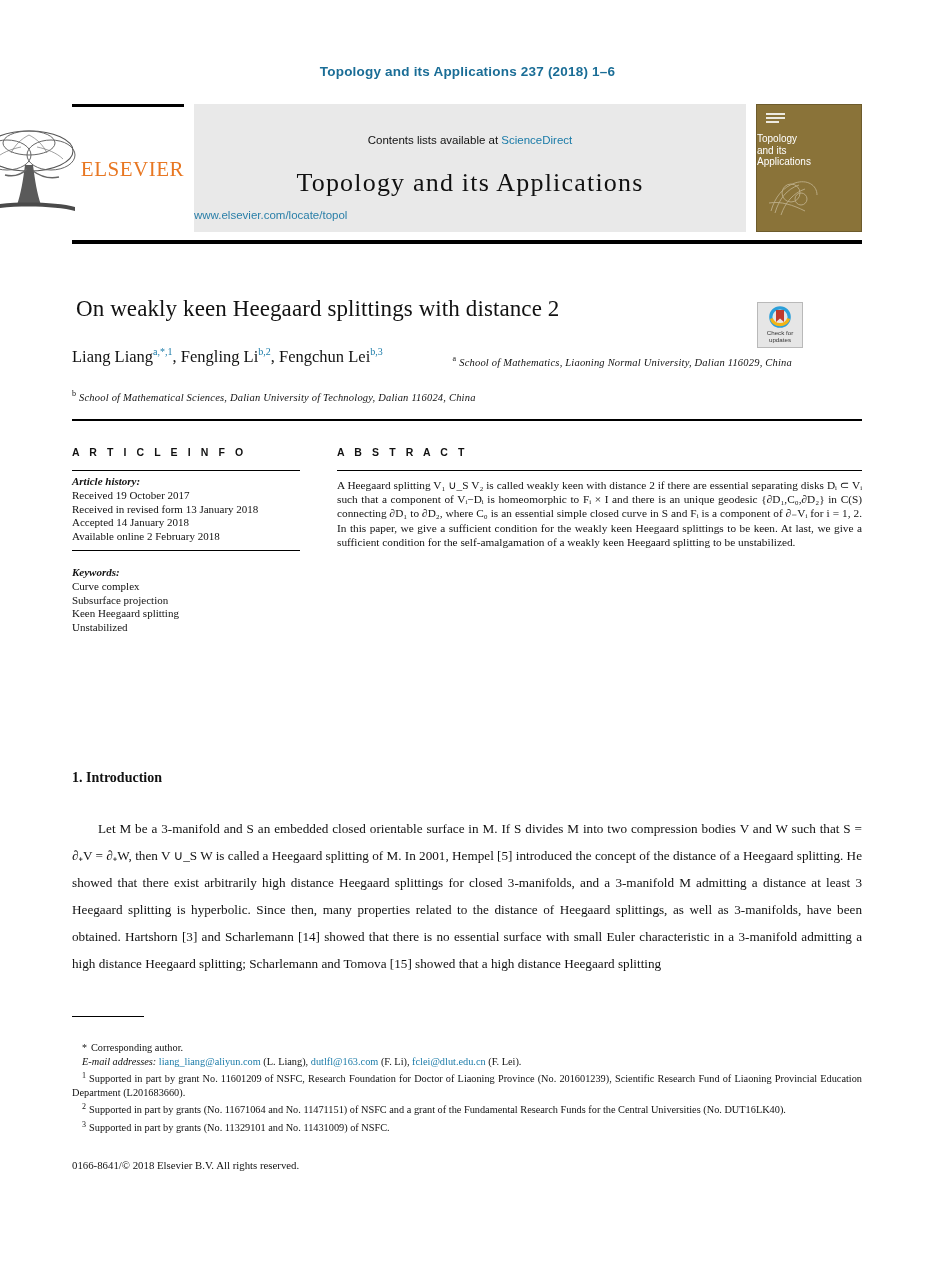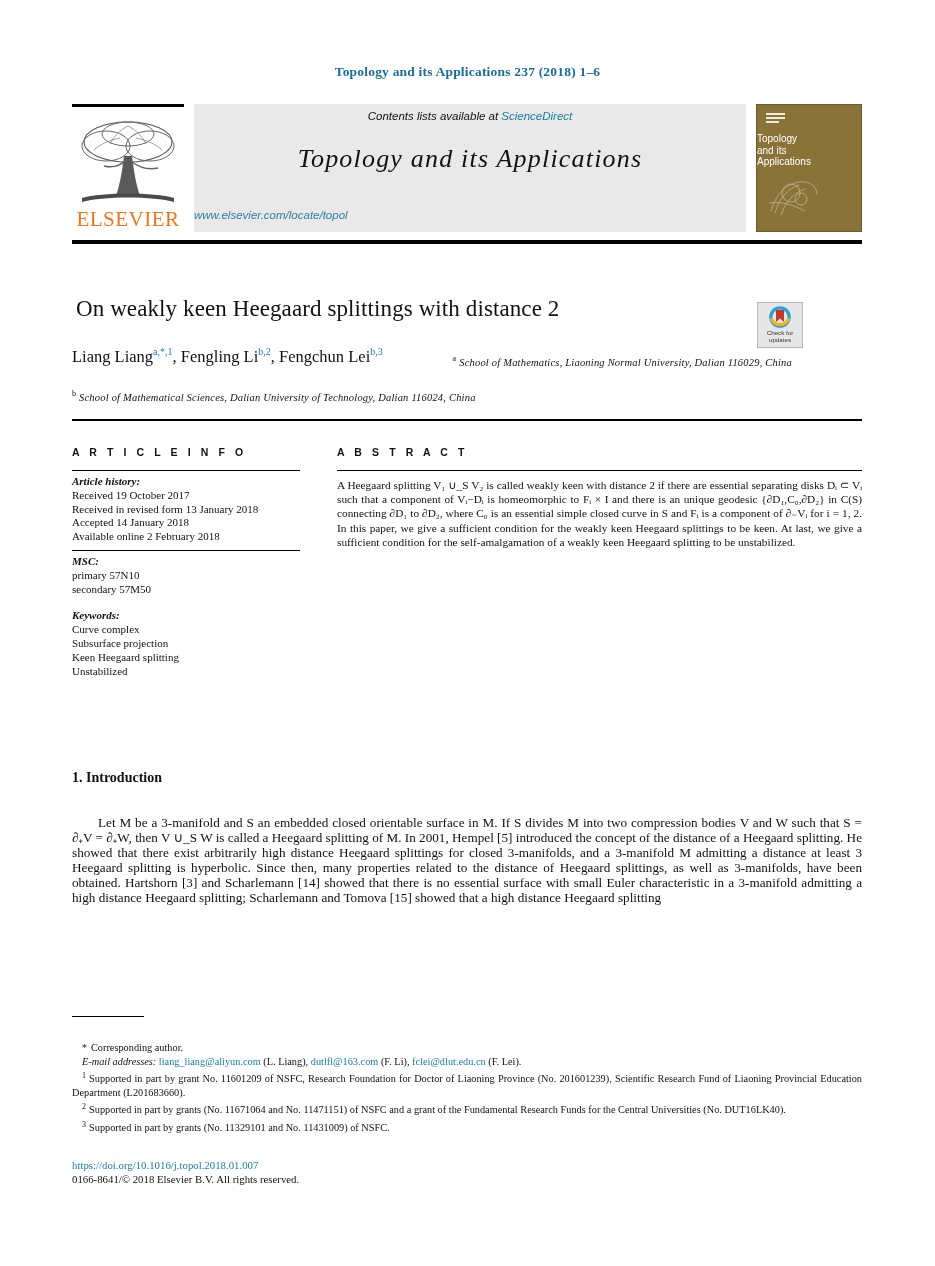--- a/index.html
+++ b/index.html
@@ -21,21 +21,21 @@
     width: 935px;
     height: 1266px;
   }
 
   
   .running-head {
     position: absolute;
     left: 0; top: 64px;
     width: 935px;
     text-align: center;
-    font-family: Liberation Serif, serif;
+    font-family: Liberation Sans, sans-serif;
     font-weight: bold;
     font-size: 13.5px;
     color: #1a6d96;
     letter-spacing: .2px;
   }
 
   
   .masthead {
     position: absolute;
     left: 72px; top: 104px;
@@ -43,21 +43,21 @@
     height: 128px;
     display: flex;
     align-items: stretch;
   }
   .elsevier-logo {
     width: 112px;
     flex: 0 0 112px;
     position: relative;
     border-top: 3px solid #000;
     display: flex;
-    flex-direction: column;
+    flex-direction: row;
     justify-content: flex-end;
     align-items: center;
     padding-bottom: 2px;
     box-sizing: border-box;
   }
   .tree-wrap {
     width: 104px;
     height: 92px;
     margin-top: 4px;
     position: relative;
@@ -73,22 +73,21 @@
 
   .contents-box {
     flex: 1 1 auto;
     background: #e9e9e9;
     margin-left: 10px;
     position: relative;
     display: flex;
     flex-direction: column;
     align-items: center;
     box-sizing: border-box;
-    padding-top: 6px;
-    font-style: italic;
+    padding-top: 30px;
   }
   .contents-line {
     font-family: "Liberation Sans", sans-serif;
     font-size: 11.5px;
     color: #111;
   }
   .contents-line .sd {
     color: #1a7ba8;
   }
   .journal-title-big {
@@ -283,21 +282,21 @@
     left: 72px; top: 770px;
     font-size: 14px;
     font-weight: bold;
     color: #111;
   }
   .body-par {
     position: absolute;
     left: 72px; top: 815px;
     width: 790px;
     font-size: 13.2px;
-    line-height: 15px;
+    line-height: 27px;
     text-align: justify;
     color: #111;
     text-indent: 26px;
   }
 
   
   .fn-rule {
     position: absolute;
     left: 72px; top: 1016px;
     width: 72px;
@@ -444,25 +443,20 @@
   <div class="info-col">
     <div class="info-rule"></div>
     <div class="info-block">
       <div class="info-head">Article history:</div>
       <div>Received 19 October 2017</div>
       <div>Received in revised form 13 January 2018</div>
       <div>Accepted 14 January 2018</div>
       <div>Available online 2 February 2018</div>
     </div>
     <div class="info-rule second"></div>
-    <div class="info-block">
-      <div class="info-head">MSC:</div>
-      <div>primary 57N10</div>
-      <div>secondary 57M50</div>
-    </div>
     <div class="info-gap"></div>
     <div class="info-block">
       <div class="info-head">Keywords:</div>
       <div>Curve complex</div>
       <div>Subsurface projection</div>
       <div>Keen Heegaard splitting</div>
       <div>Unstabilized</div>
     </div>
   </div>
 
@@ -493,17 +487,16 @@
     </div>
     <div class="fn">
       <sup>2</sup><span>Supported in part by grants (No. 11671064 and No. 11471151) of NSFC and a grant of the Fundamental Research Funds for the Central Universities (No. DUT16LK40).</span>
     </div>
     <div class="fn">
       <sup>3</sup><span>Supported in part by grants (No. 11329101 and No. 11431009) of NSFC.</span>
     </div>
   </div>
 
   <div class="footer-block">
-    <div class="footer-doi">https://doi.org/10.1016/j.topol.2018.01.007</div>
     <div>0166-8641/© 2018 Elsevier B.V. All rights reserved.</div>
   </div>
 
 </div>
 
 </body></html>

